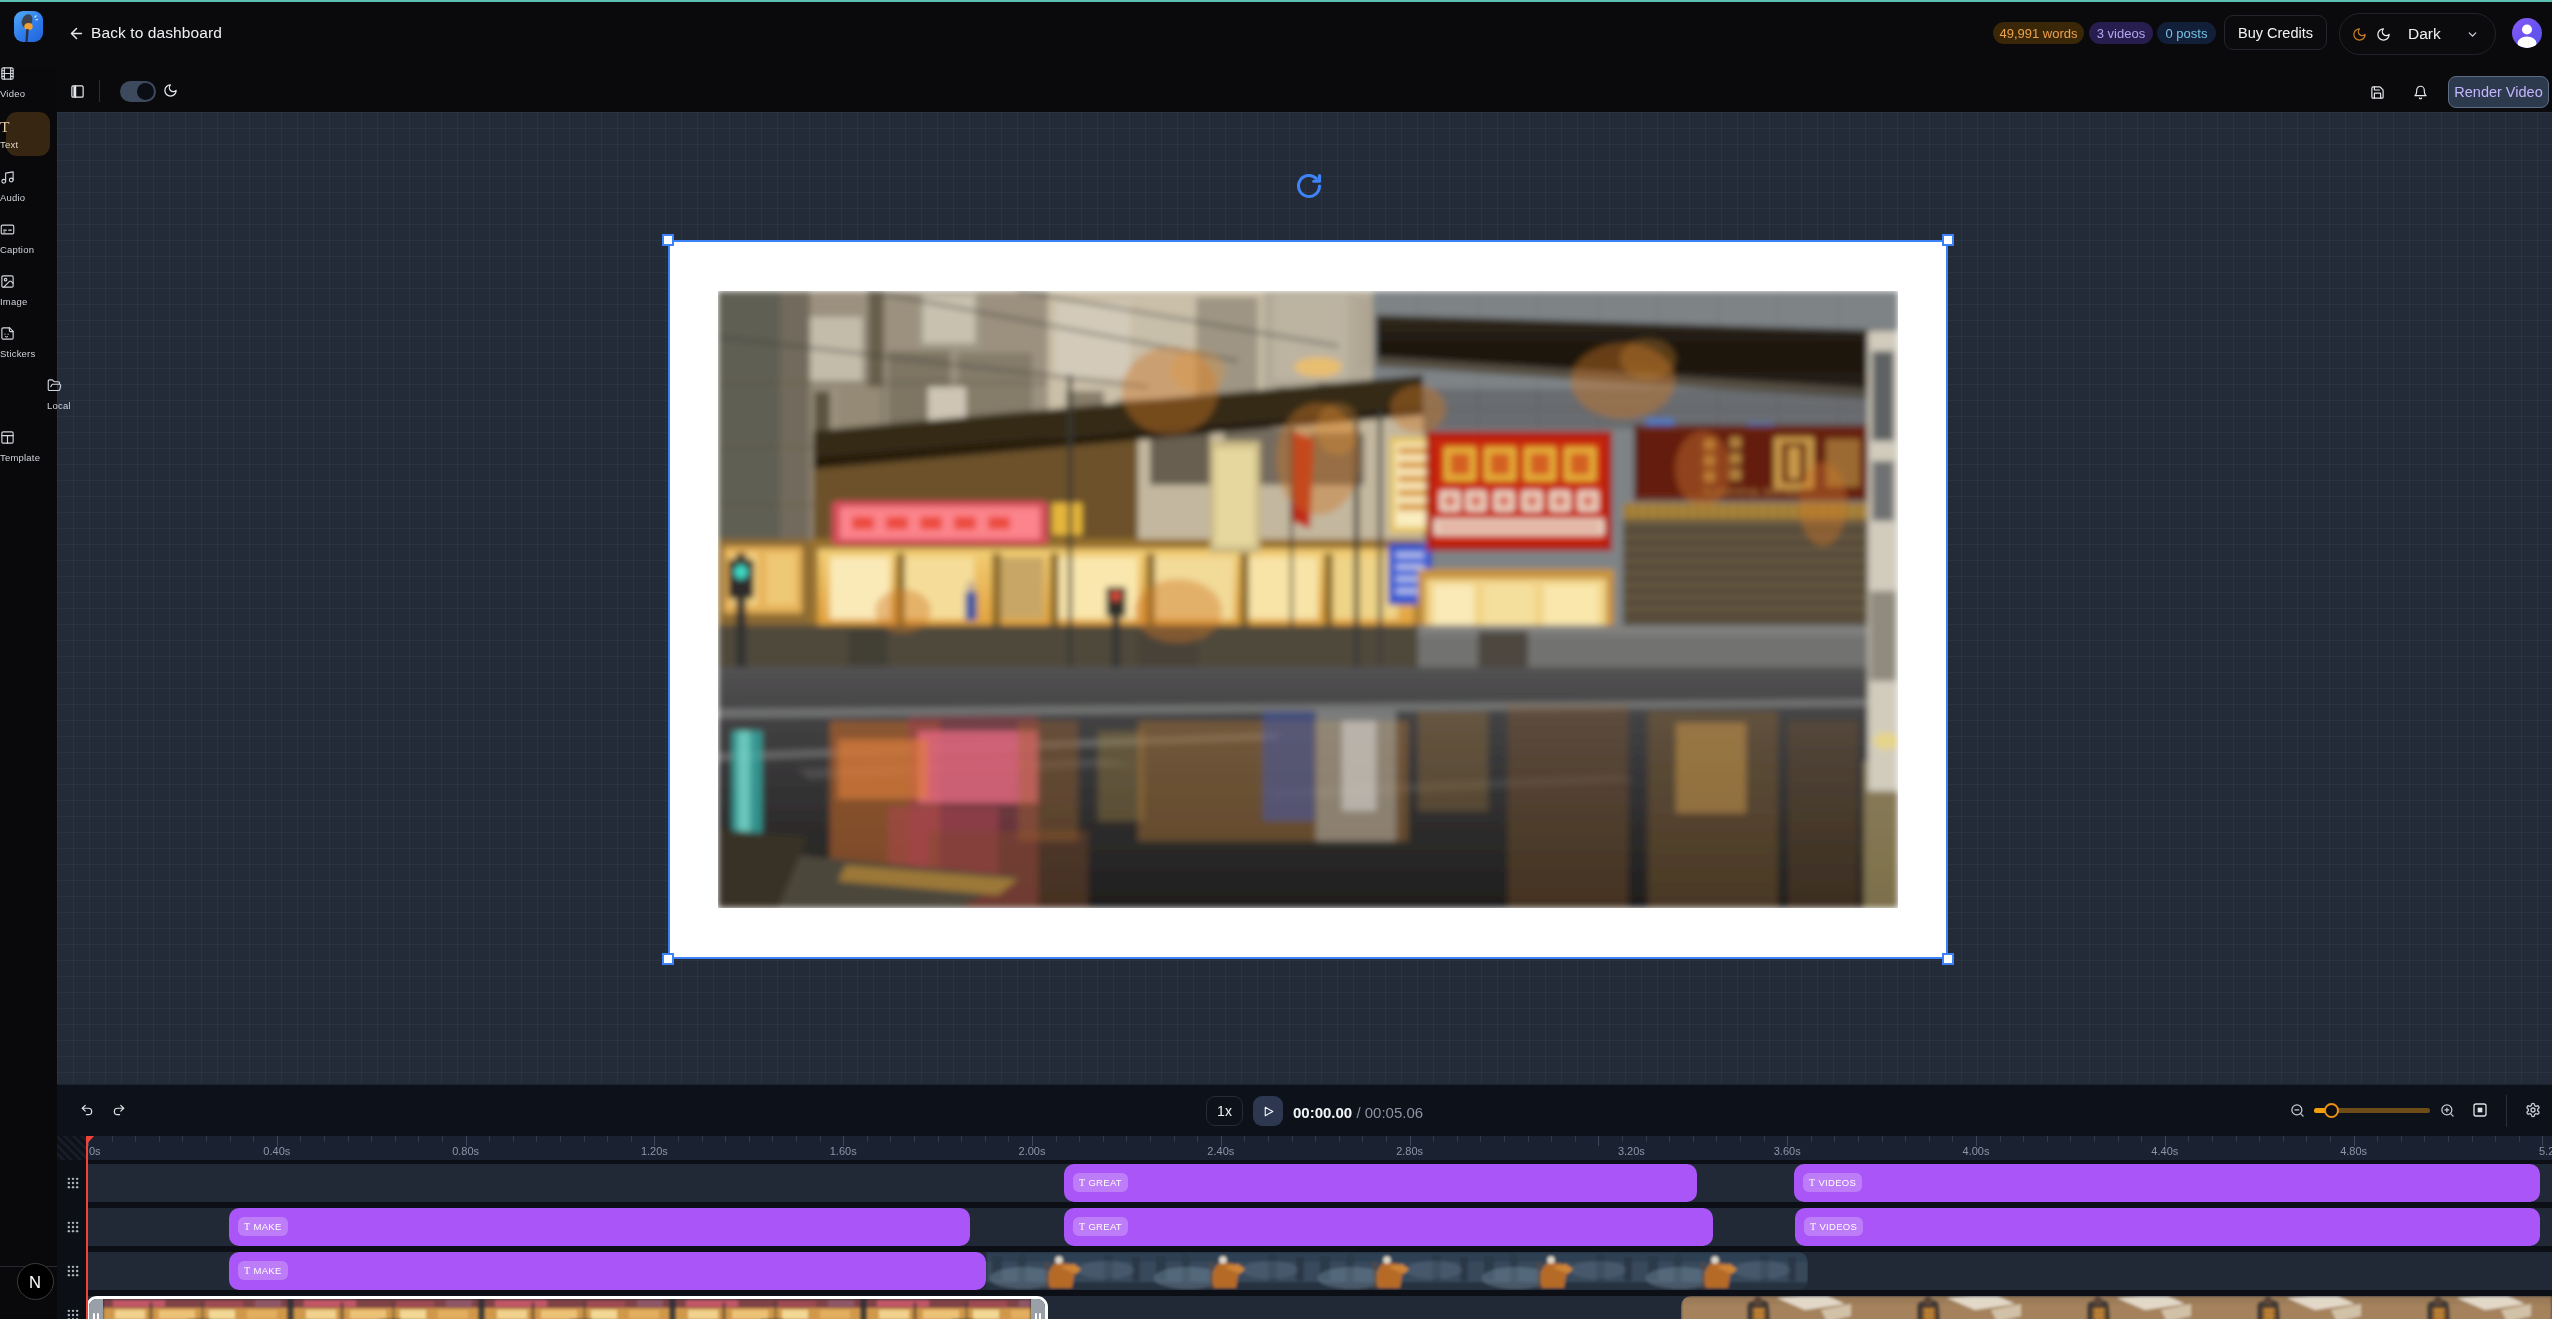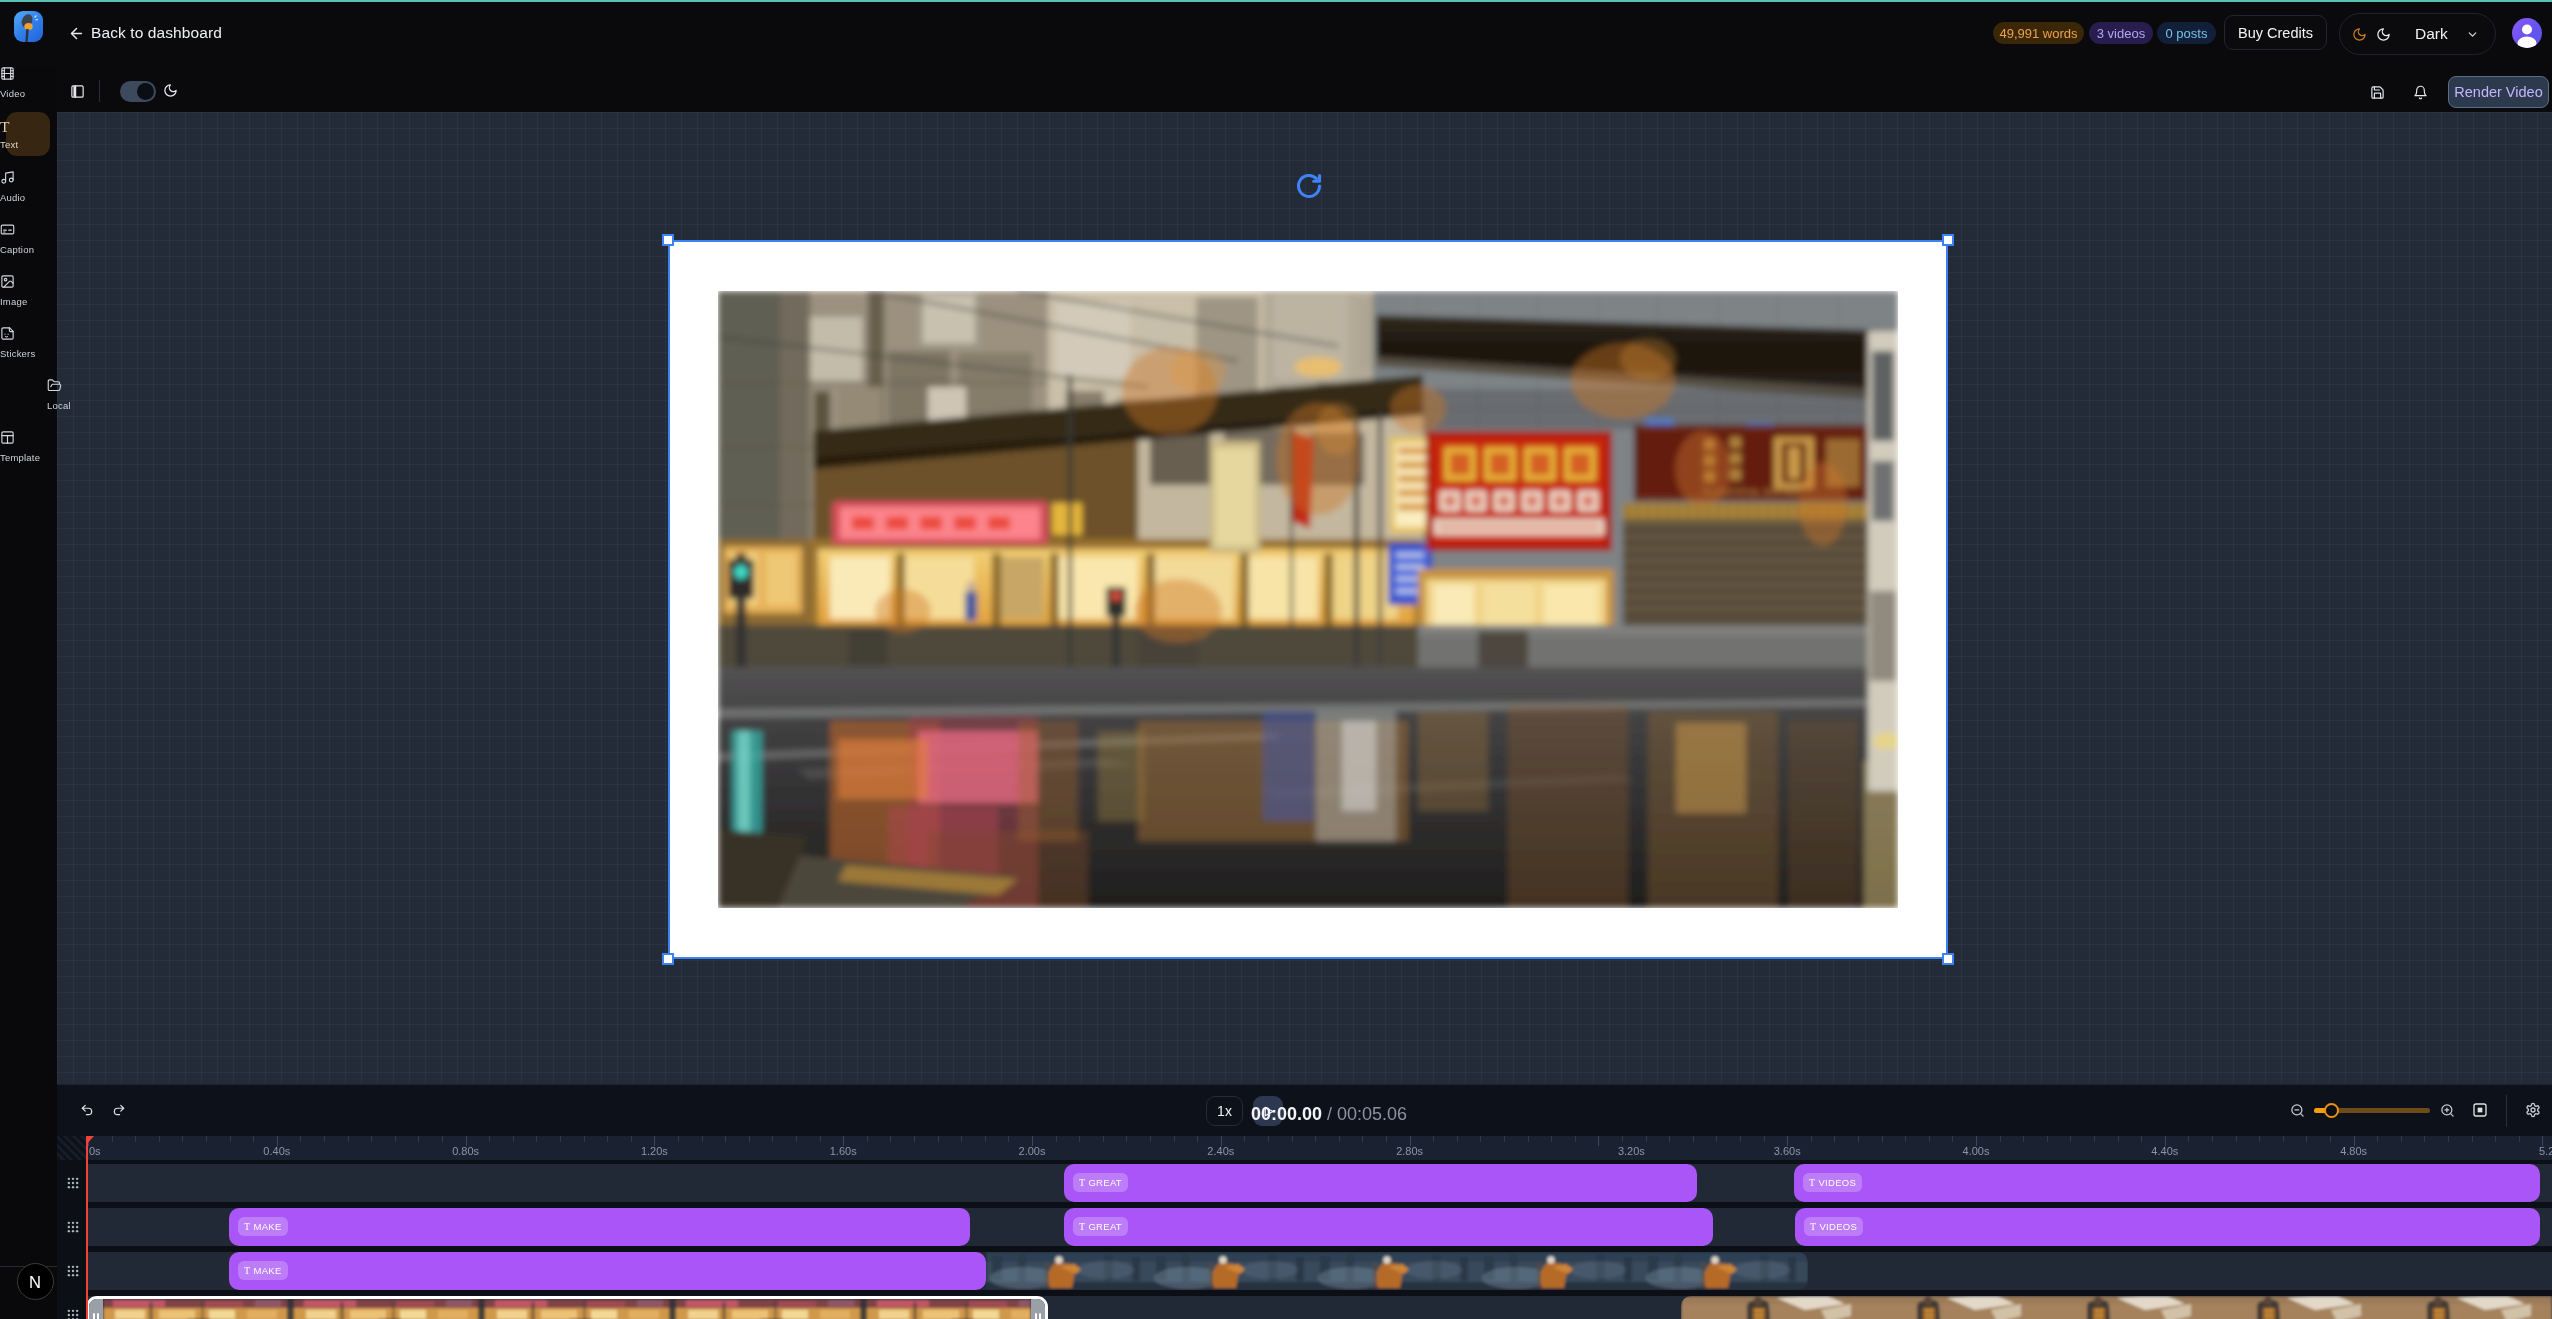--- a/index.html
+++ b/index.html
@@ -46,21 +46,21 @@
   #vframe { width:1280px; height:719px; background:#ffffff; border:2px solid #3c82f6; }
   .handle { position:absolute; width:12px; height:12px; background:#ffffff;
     border:2px solid #3c82f6; z-index:5; }
   
   #playbar { left:57px; top:1084px; width:2495px; height:52px; background:#0d1119;
     border-top:1px solid #1b2330; z-index:6; }
   #speedbtn { left:1149px; top:11px; width:37px; height:30px; border:1.5px solid #262b34;
     border-radius:9px; color:#eef1f4; font-size:14px; display:flex; align-items:center; justify-content:center; }
   #playbtn { left:1196px; top:11px; width:30px; height:30px; border-radius:9px; background:#2d3850;
     display:flex; align-items:center; justify-content:center; }
-  #timetxt { left:1194px; top:19px; font-size:18px; color:#f2f4f7; font-weight:700; }
+  #timetxt { left:1236px; top:19px; font-size:15px; color:#f2f4f7; font-weight:700; }
   #timetxt span { color:#8a93a4; font-weight:400; }
   
   #timeline { left:57px; top:1136px; width:2495px; height:183px; background:#0c1016; z-index:6; }
   #ruler { left:0; top:0; width:2495px; height:24px; background:#1a2231; }
   #rulergutter { left:0; top:0; width:31px; height:24px;
     background:repeating-linear-gradient(45deg,#0e1218 0 3px,#171d28 3px 6px); }
   .rlabel { position:absolute; top:9px; font-size:11px; color:#8d96a8; transform:translateX(-50%); }
   .track { position:absolute; left:31px; width:2464px; height:38px; background:#212937; }
   .clip { position:absolute; height:38px; border-radius:10px; background:#a955f7; }
   .cliplabel { position:absolute; left:9px; top:9px; height:19px; border-radius:6px;
@@ -96,21 +96,21 @@
   <div class="badge" id="b-videos" style="left:2089px;width:64px;background:#271d4e;color:#b5a6f2;">3 videos</div>
   <div class="badge" id="b-posts" style="left:2157px;width:59px;background:#112038;color:#77c2e9;">0 posts</div>
   <div class="abs" id="buycredits">Buy Credits</div>
   <div class="abs" id="themepill">
     <svg style="margin-left:12px;" width="15" height="15" viewBox="0 0 24 24" fill="none" stroke="#c87d22" stroke-width="2" stroke-linecap="round" stroke-linejoin="round">
         <path d="M12 3a6 6 0 0 0 9 9 9 9 0 1 1-9-9Z"></path>
       </svg>
     <svg style="margin-left:9px;" width="15" height="15" viewBox="0 0 24 24" fill="none" stroke="#eceff3" stroke-width="2" stroke-linecap="round" stroke-linejoin="round">
         <path d="M12 3a6 6 0 0 0 9 9 9 9 0 1 1-9-9Z"></path>
       </svg>
-    <span style="margin-left:24px;color:#f0f2f5;font-size:15.5px;">Dark</span>
+    <span style="margin-left:17px;color:#f0f2f5;font-size:15.5px;">Dark</span>
     <svg style="margin-left:auto;margin-right:16px;" width="13" height="13" viewBox="0 0 24 24" fill="none" stroke="#ced3da" stroke-width="2.4" stroke-linecap="round" stroke-linejoin="round">
         <path d="m6 9 6 6 6-6"></path>
       </svg>
   </div>
   <div class="abs" id="avatar">
     <svg width="30" height="30" viewBox="0 0 30 30">
       <circle cx="15" cy="11.5" r="5" fill="#fff"></circle>
       <ellipse cx="15" cy="25.5" rx="9.5" ry="7" fill="#fff"></ellipse>
     </svg>
   </div>

